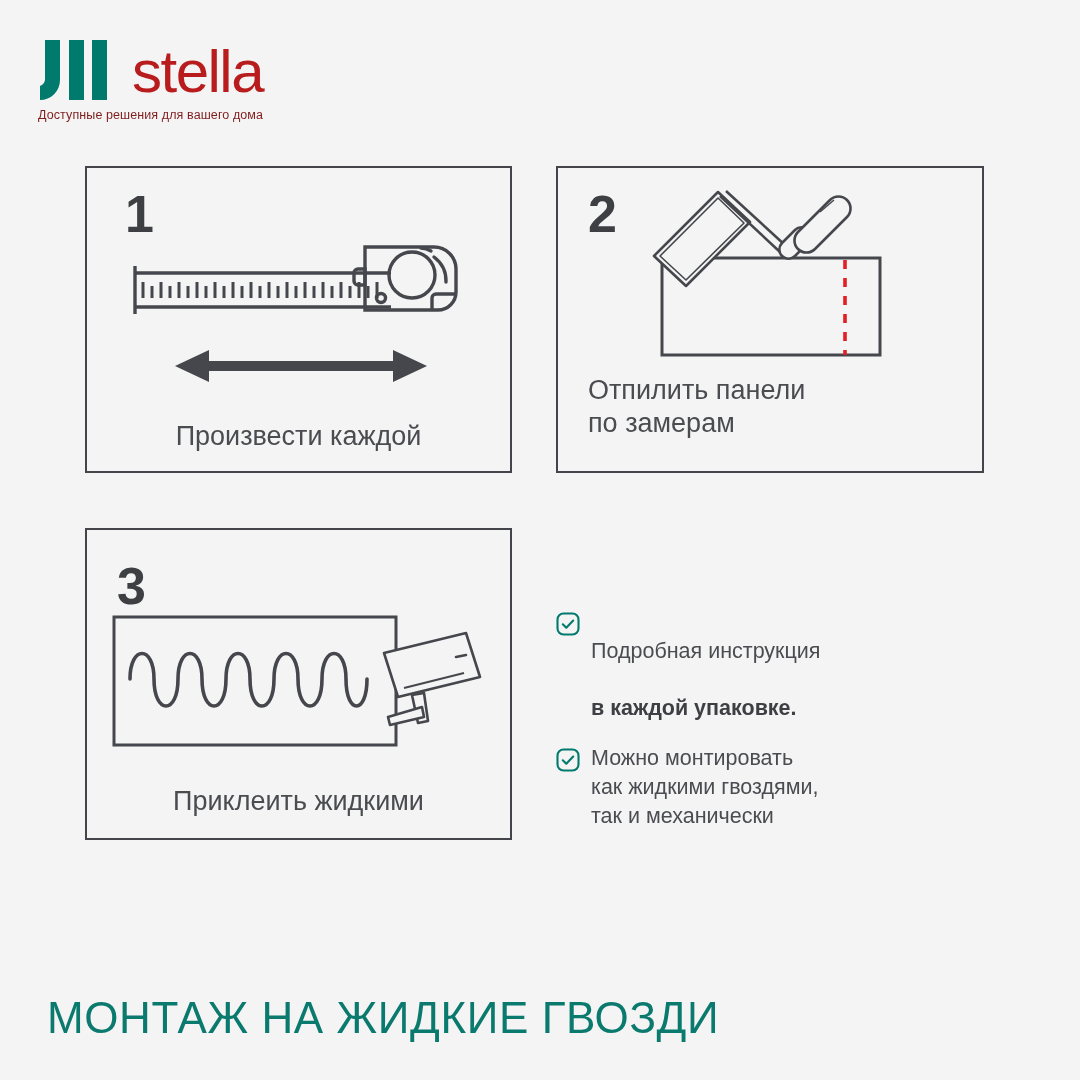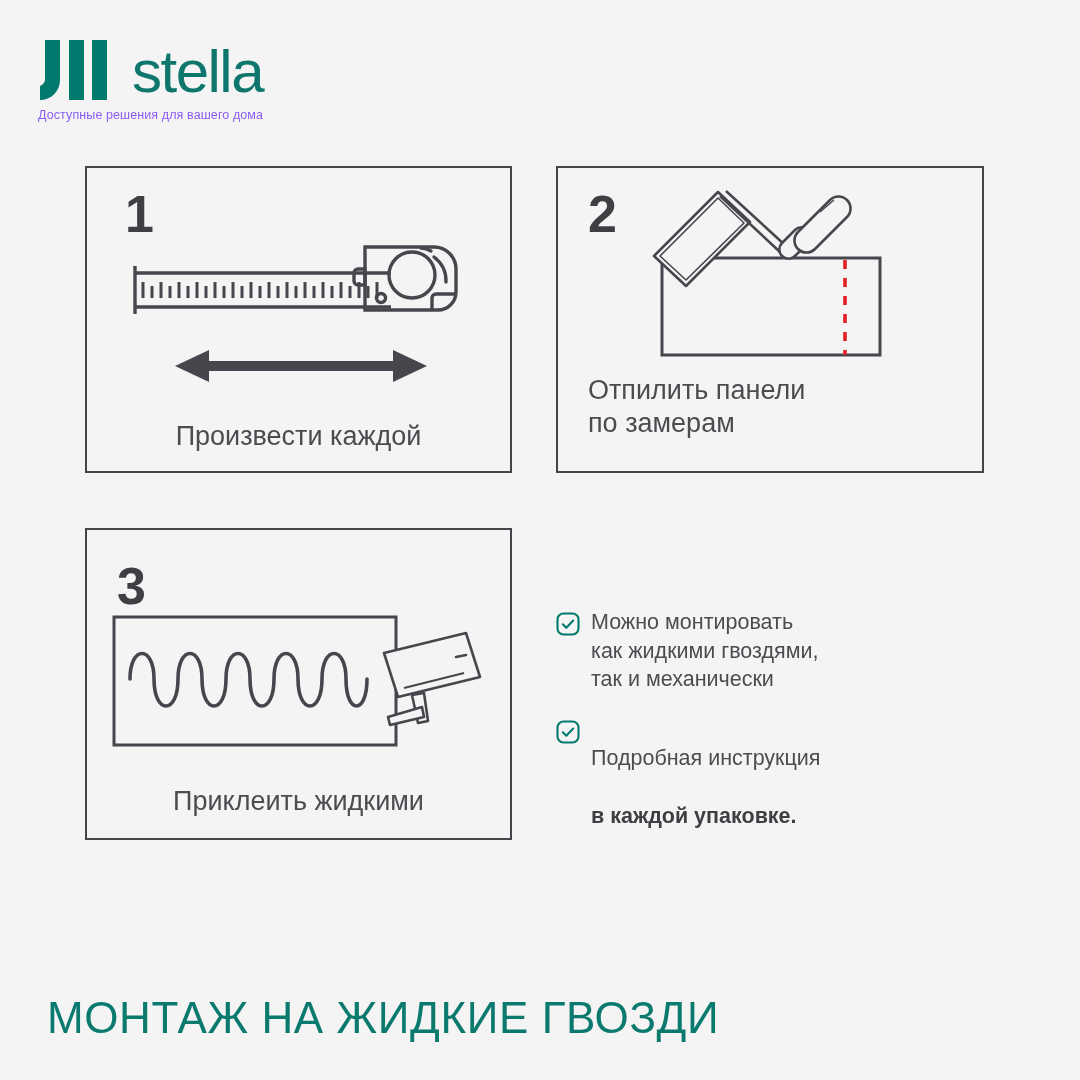--- a/index.html
+++ b/index.html
@@ -12,30 +12,30 @@
     overflow:hidden;
   }
 
   
   #logo-block { position:absolute; left:38px; top:38px; }
   #logo-row { display:flex; align-items:flex-end; height:62px; }
   #logo-mark { display:block; }
   #logo-word {
     font-size:60px;
     font-weight:400;
-    color:#0f766e;
+    color:#b91c1c;
     letter-spacing:-1.5px;
     line-height:56px;
     margin-left:18px;
     font-family:"Liberation Sans", sans-serif;
   }
   #logo-tagline {
     margin-top:8px;
     font-size:12.5px;
-    color:#8b5cf6;
+    color:#7f1d1d;
     letter-spacing:.1px;
   }
 
   
   .card {
     position:absolute;
     border:2px solid #43454a;
     background:#f4f4f4;
   }
   .card-num {
@@ -226,31 +226,31 @@
   <div class="card-caption">Приклеить жидкими</div>
 </div>
 
 <div id="bullets">
 
   <div class="bullet">
     <svg class="bullet-icon" width="24" height="24" viewBox="0 0 24 24">
       <rect x="1.5" y="1.5" width="21" height="21" rx="6" fill="none" stroke="#007a6c" stroke-width="2.1"></rect>
       <path d="M6.8 12.3 L10.3 15.7 L17.2 8.6" fill="none" stroke="#007a6c" stroke-width="2.1" stroke-linecap="round" stroke-linejoin="round"></path>
     </svg>
-    <div class="bullet-text">Можно монтировать
-как жидкими гвоздями,
-так и механически</div>
+    <div class="bullet-text">
+      <span>Подробная инструкция</span><br>
+      <span class="bold">в каждой упаковке.</span>
+    </div>
   </div>
 
   <div class="bullet">
     <svg class="bullet-icon" width="24" height="24" viewBox="0 0 24 24">
       <rect x="1.5" y="1.5" width="21" height="21" rx="6" fill="none" stroke="#007a6c" stroke-width="2.1"></rect>
       <path d="M6.8 12.3 L10.3 15.7 L17.2 8.6" fill="none" stroke="#007a6c" stroke-width="2.1" stroke-linecap="round" stroke-linejoin="round"></path>
     </svg>
-    <div class="bullet-text">
-      <span>Подробная инструкция</span><br>
-      <span class="bold">в каждой упаковке.</span>
-    </div>
+    <div class="bullet-text">Можно монтировать
+как жидкими гвоздями,
+так и механически</div>
   </div>
 
 </div>
 
 <div id="footer-heading">МОНТАЖ НА ЖИДКИЕ ГВОЗДИ</div>
 
 </body></html>

